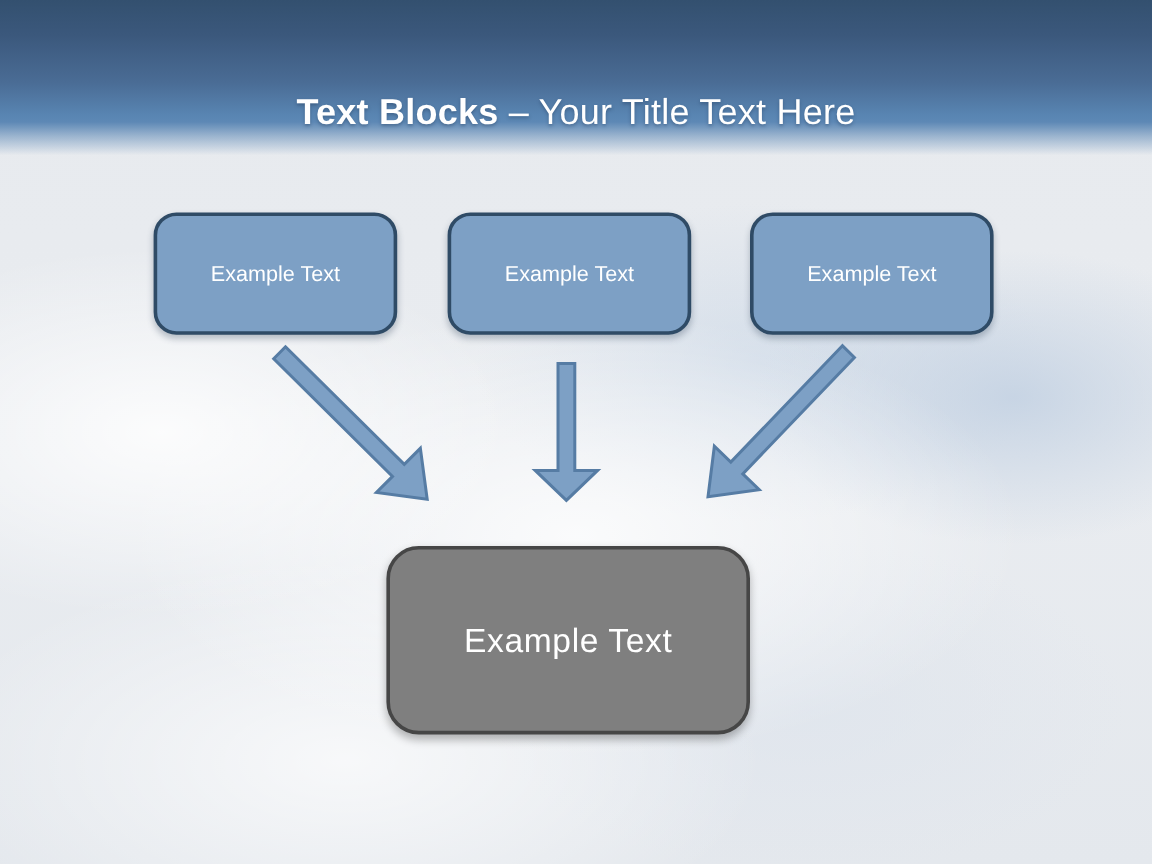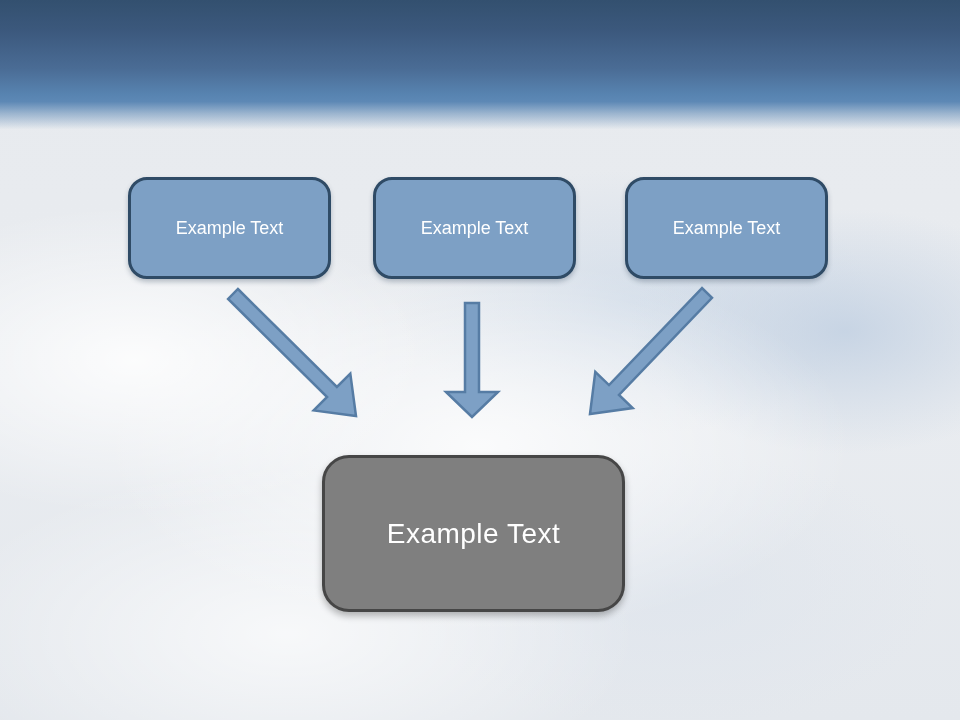--- a/index.html
+++ b/index.html
@@ -59,20 +59,23 @@
   .arrow-layer{position:absolute;left:0;top:0;pointer-events:none;}
   .arrow{fill:#7DA0C5;stroke:#567CA4;stroke-width:2.5;stroke-linejoin:miter;}
 </style>
 </head>
 <body>
 
 <div class="slide">
 
   <div class="header-band"></div>
 
+  <h1 class="slide-title">
+    <span class="t-bold">Text Blocks </span><span class="t-reg">– Your Title Text Here</span>
+  </h1>
 
   <div class="block block-1">
     <span>Example Text</span>
   </div>
 
   <div class="block block-2">
     <span>Example Text</span>
   </div>
 
   <div class="block block-3">

